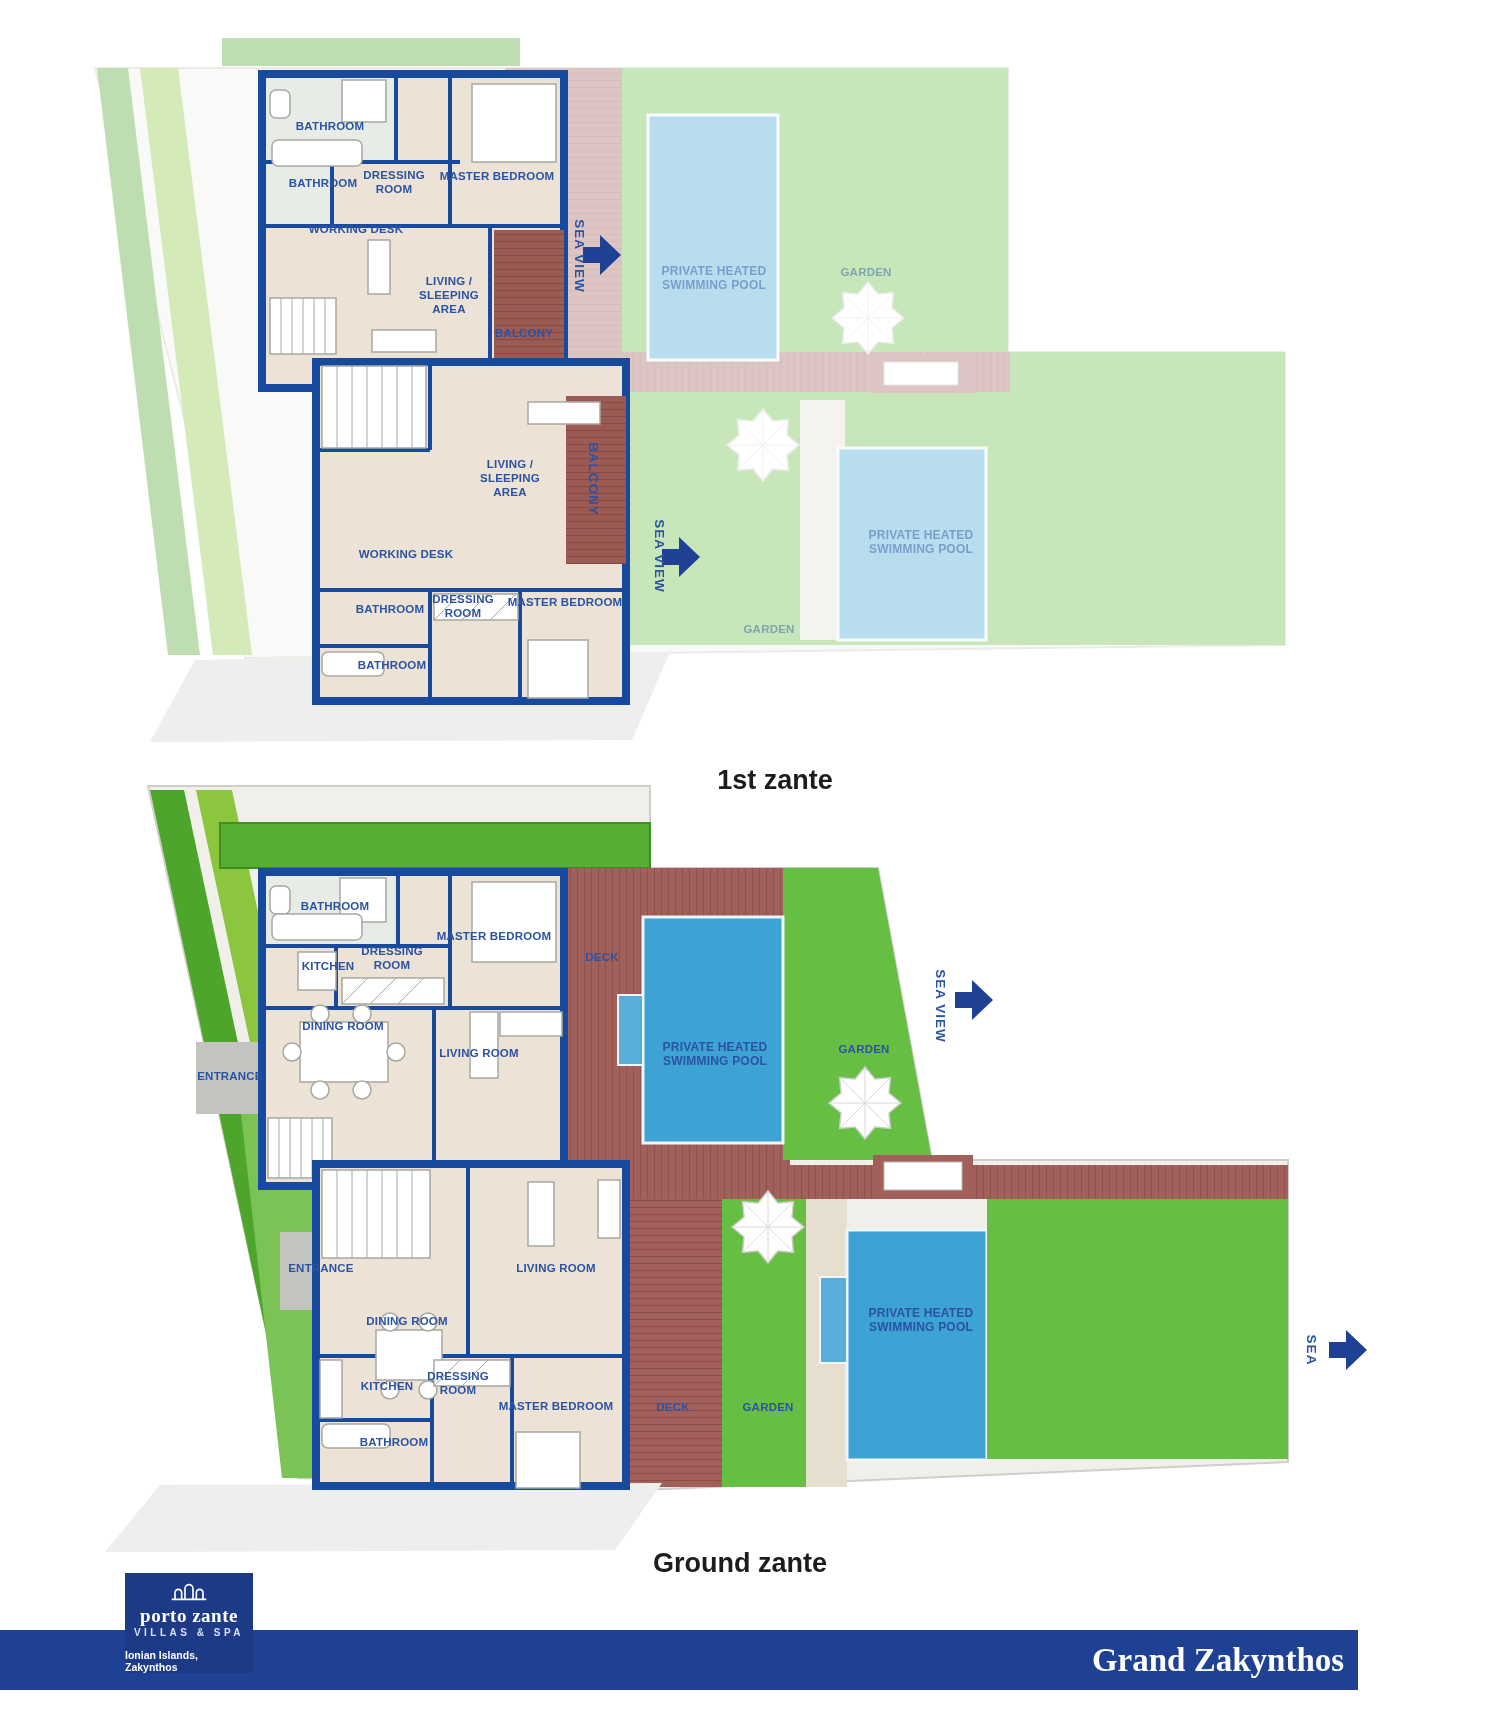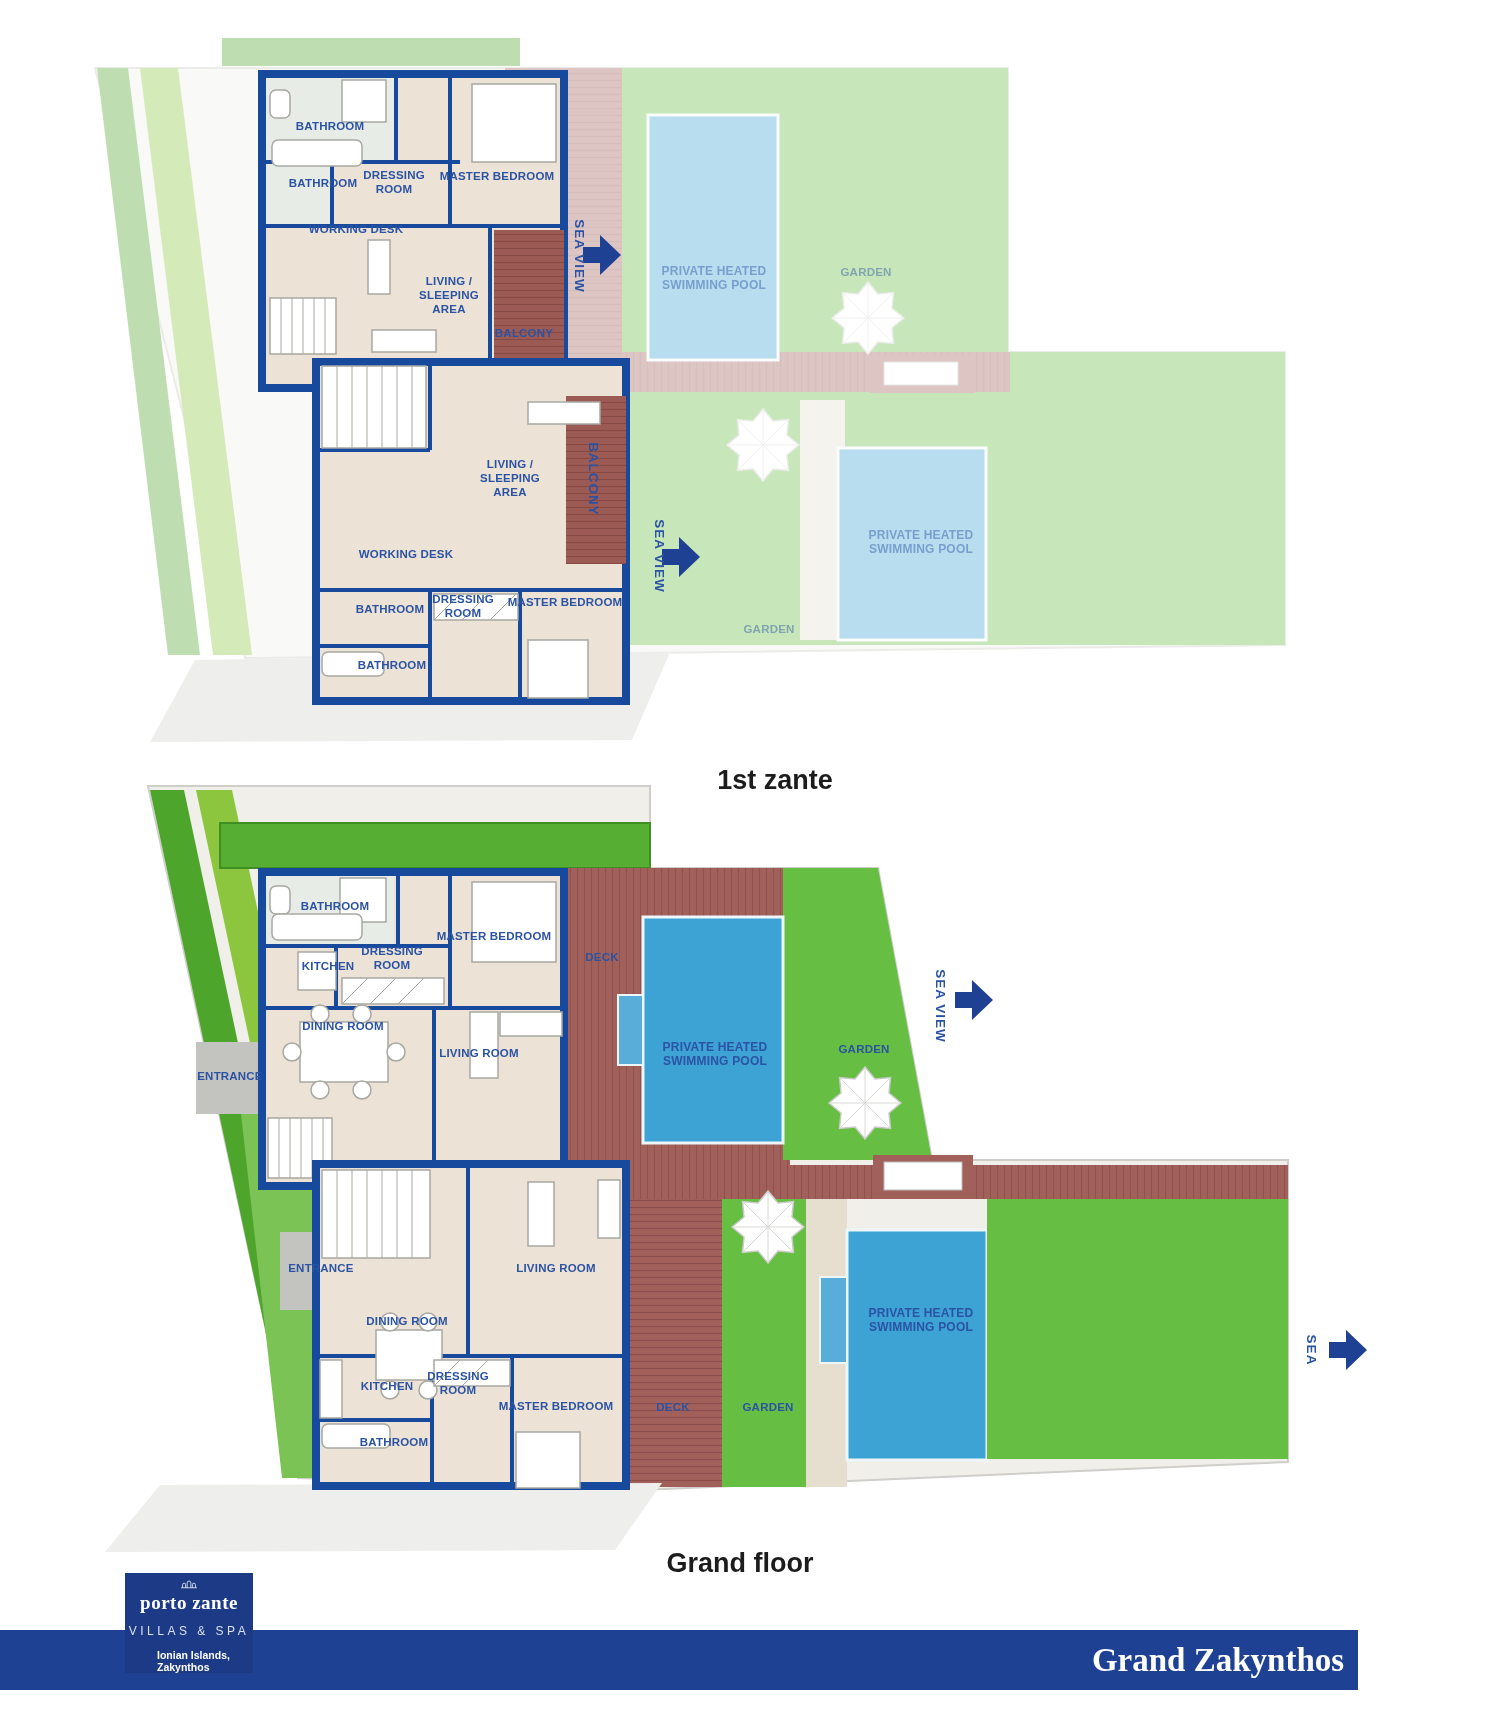--- a/index.html
+++ b/index.html
@@ -15,22 +15,22 @@
   .rl-faded{opacity:.45;}
   .floor-title{position:absolute;transform:translate(-50%,-50%);color:#1c1c1c;font-size:27px;
       font-weight:bold;white-space:nowrap;}
   .footer-bar{position:absolute;left:0;top:1630px;width:1358px;height:60px;background:#1e4193;z-index:3;}
   .residence-title{position:absolute;left:1218px;top:1660px;transform:translate(-50%,-50%);
       color:#ffffff;font-family:"Liberation Serif", serif;font-size:33px;font-weight:bold;white-space:nowrap;z-index:4;}
   .logo-box{position:absolute;left:125px;top:1573px;width:128px;height:100px;background:#1c3a86;z-index:5;
       display:flex;flex-direction:column;align-items:center;padding-top:5px;box-sizing:border-box;}
   .logo-name{color:#ffffff;font-family:"Liberation Serif", serif;font-size:19px;font-weight:bold;
       letter-spacing:.5px;margin-top:3px;}
-  .logo-tagline{color:#d8e0f2;font-size:12px;font-weight:normal;letter-spacing:3.5px;margin-top:10px;}
-  .logo-location{color:#ffffff;font-size:10.5px;font-weight:bold;margin-top:11px;margin-left:32px;}
+  .logo-tagline{color:#d8e0f2;font-size:10px;font-weight:bold;letter-spacing:3.5px;margin-top:0;}
+  .logo-location{color:#ffffff;font-size:10.5px;font-weight:bold;margin-top:11px;}
 </style>
 </head>
 <body>
 
 <div class="page">
 
 <svg class="bg" viewBox="0 0 1500 1729">
   <defs>
     <pattern id="plankH" width="10" height="7" patternUnits="userSpaceOnUse">
       <line x1="0" y1="3.5" x2="10" y2="3.5" stroke="rgba(80,30,25,0.28)" stroke-width="1.2"></line>
@@ -284,21 +284,21 @@
   <div class="rl" style="left:556px;top:1269px">LIVING ROOM</div>
   <div class="rl" style="left:407px;top:1322px">DINING ROOM</div>
   <div class="rl" style="left:387px;top:1387px">KITCHEN</div>
   <div class="rl rl-wide" style="left:458px;top:1384px;width:78px">DRESSING ROOM</div>
   <div class="rl" style="left:556px;top:1407px">MASTER BEDROOM</div>
   <div class="rl" style="left:394px;top:1443px">BATHROOM</div>
   <div class="rl" style="left:673px;top:1408px">DECK</div>
   <div class="rl" style="left:768px;top:1408px">GARDEN</div>
   <div class="rl rl-pool" style="left:921px;top:1320px">PRIVATE HEATED SWIMMING POOL</div>
   <div class="rl rl-v" style="left:1311px;top:1350px">SEA</div>
-  <div class="floor-title" style="left:740px;top:1563px">Grand floor</div>
+  <div class="floor-title" style="left:740px;top:1563px">Ground zante</div>
 </div>
 
 <div class="footer-bar"></div>
 <div class="residence-title">Grand Zakynthos</div>
 
 <div class="logo-box">
   <svg width="62" height="30" viewBox="0 0 64 36">
     <g stroke="#ffffff" stroke-width="2.5" fill="none">
       <path d="M11 32 v-10 a5 5 0 0 1 10 0 v10"></path>
       <path d="M26 32 v-16 a6 6 0 0 1 12 0 v16"></path>

